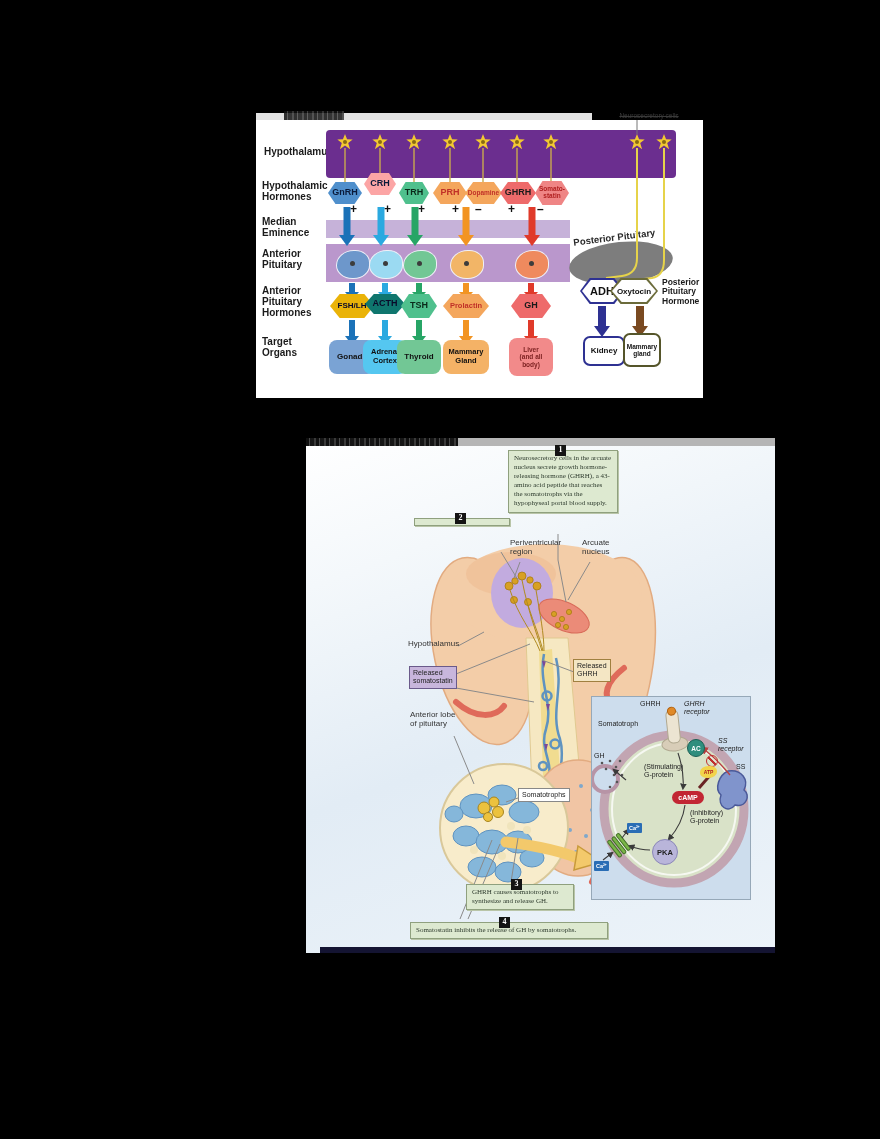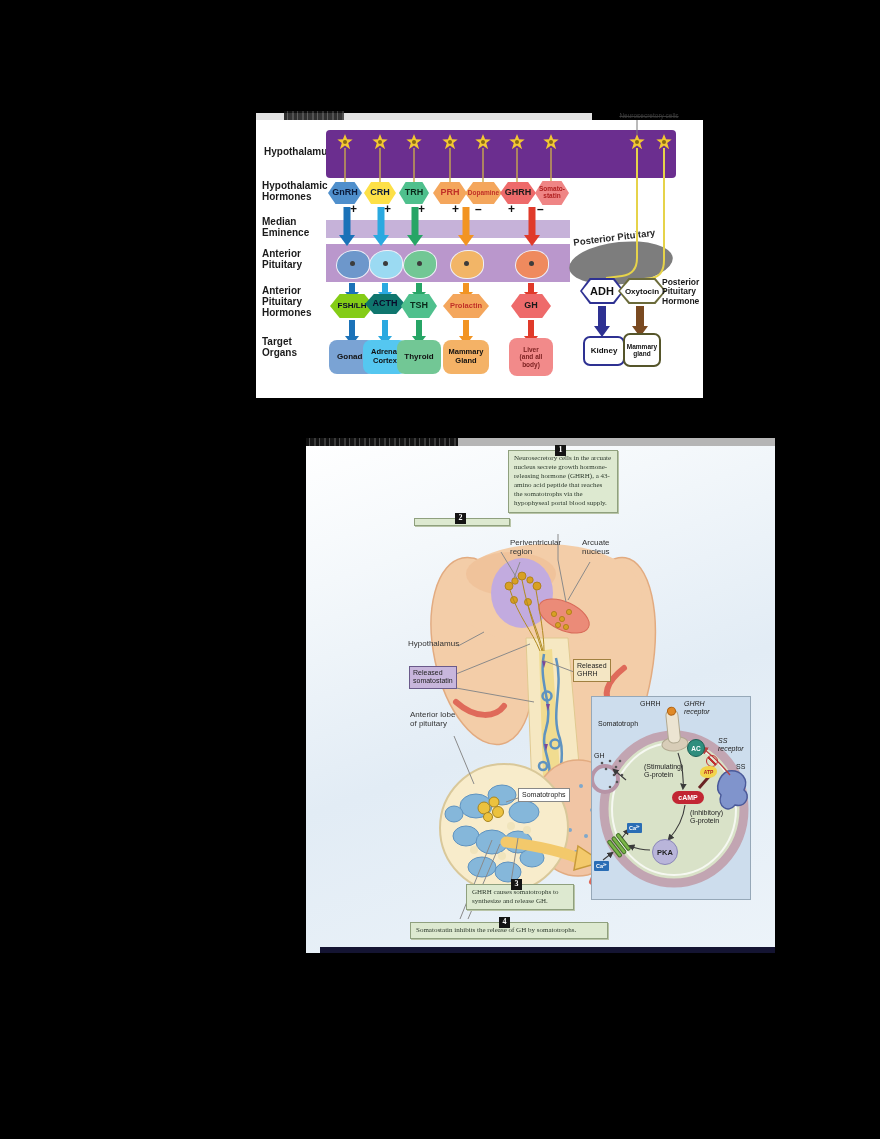--- a/index.html
+++ b/index.html
@@ -98,21 +98,21 @@
       <line x1="295" y1="28" x2="295" y2="62"></line>
     </g>
     <path d="M381,28 L381,138 Q381,154 366,156 L350,158" stroke="#e6d34a" stroke-width="2" fill="none"></path>
     <path d="M408,28 L408,140 Q408,156 396,158 L388,159" stroke="#e6d34a" stroke-width="2" fill="none"></path>
     <line x1="381" y1="14" x2="381" y2="0" stroke="#777" stroke-width="1"></line>
   </svg>
 
   <div class="hex" style="left:72px;top:62px;width:34px;height:22px;background:#4f8fcc;color:#0a1a3a;font-size:9px;">
       <span>GnRH</span>
     </div>
-  <div class="hex" style="left:108px;top:62px;width:32px;height:22px;background:#fde047;color:#0a1a3a;font-size:9px;">
+  <div class="hex" style="left:108px;top:53px;width:32px;height:22px;background:#fca5a5;color:#0a1a3a;font-size:9px;">
       <span>CRH</span>
     </div>
   <div class="hex" style="left:143px;top:62px;width:30px;height:22px;background:#4fc08d;color:#0a2a1a;font-size:9px;">
       <span>TRH</span>
     </div>
   <div class="hex" style="left:177px;top:62px;width:34px;height:22px;background:#f4a65c;color:#c03028;font-size:9px;">
       <span>PRH</span>
     </div>
   <div class="hex" style="left:209px;top:62px;width:37px;height:22px;background:#f4a65c;color:#c03028;font-size:6.5px;">
       <span>Dopamine</span>
@@ -172,21 +172,21 @@
     </div>
   <div class="arr small" style="left:203px;top:163px;width:14px;color:#f29422;">
       <div class="sh"></div>
       <div class="hd"></div>
     </div>
   <div class="arr small" style="left:268px;top:163px;width:14px;color:#e03a2a;">
       <div class="sh"></div>
       <div class="hd"></div>
     </div>
 
-  <div class="hex" style="left:74px;top:174px;width:44px;height:24px;background:#84cc16;color:#0a0a2a;font-size:8px;">
+  <div class="hex" style="left:74px;top:174px;width:44px;height:24px;background:#eab308;color:#0a0a2a;font-size:8px;">
       <span>FSH/LH</span>
     </div>
   <div class="hex" style="left:109px;top:174px;width:40px;height:20px;background:#0f766e;color:#0a0a2a;font-size:9px;">
       <span>ACTH</span>
     </div>
   <div class="hex" style="left:145px;top:174px;width:36px;height:24px;background:#4fc08d;color:#0a2a1a;font-size:9px;">
       <span>TSH</span>
     </div>
   <div class="hex" style="left:187px;top:174px;width:46px;height:24px;background:#f4a65c;color:#c03028;font-size:7.5px;">
       <span>Prolactin</span>
@@ -224,21 +224,21 @@
 Gland</span></div>
   <div class="tbox pre" style="left:253px;top:218px;width:44px;height:38px;background:#f28a8a;font-size:6.5px;color:#7a1f1f;"><span class="pre">Liver
 (and all
 body)</span></div>
 
   <div class="hexb" style="left:324px;top:158px;width:44px;height:26px;background:#2e3192;">
       <div class="in" style="font-size:11px;color:#111;">
         <span>ADH</span>
       </div>
     </div>
-  <div class="hexb" style="left:362px;top:158px;width:48px;height:26px;background:#6b6b3a;">
+  <div class="hexb" style="left:354px;top:158px;width:48px;height:26px;background:#6b6b3a;">
       <div class="in" style="font-size:8px;color:#111;">
         <span>Oxytocin</span>
       </div>
     </div>
   <span class="rowlbl pre" style="left:406px;top:158px;font-size:8.5px;">Posterior
 Pituitary
 Hormone</span>
 
   <div class="arr post" style="left:338px;top:186px;width:16px;color:#2e3192;">
       <div class="sh"></div>

